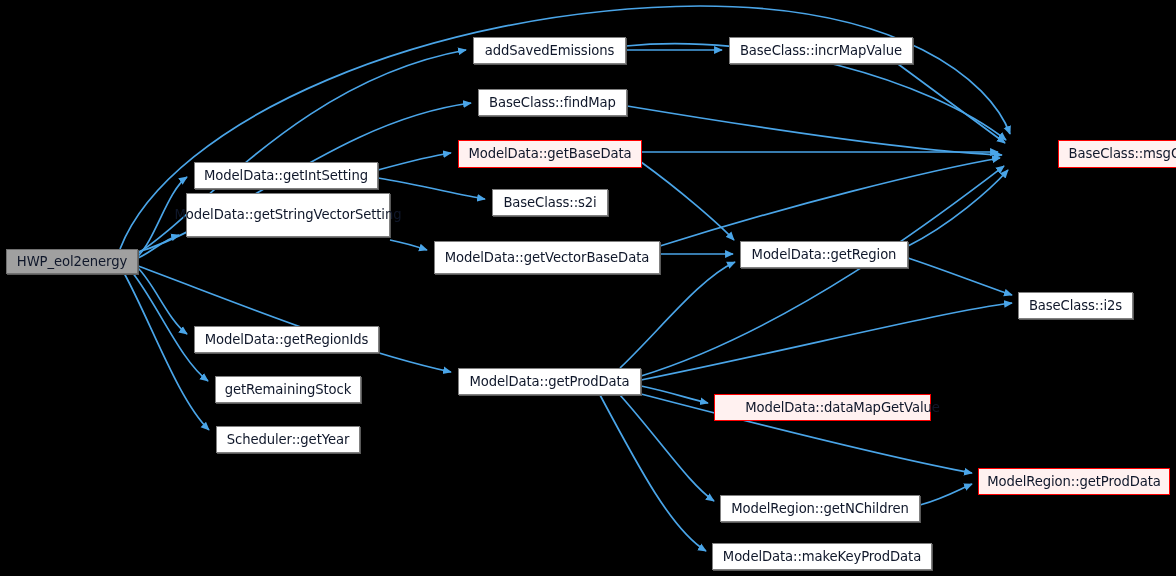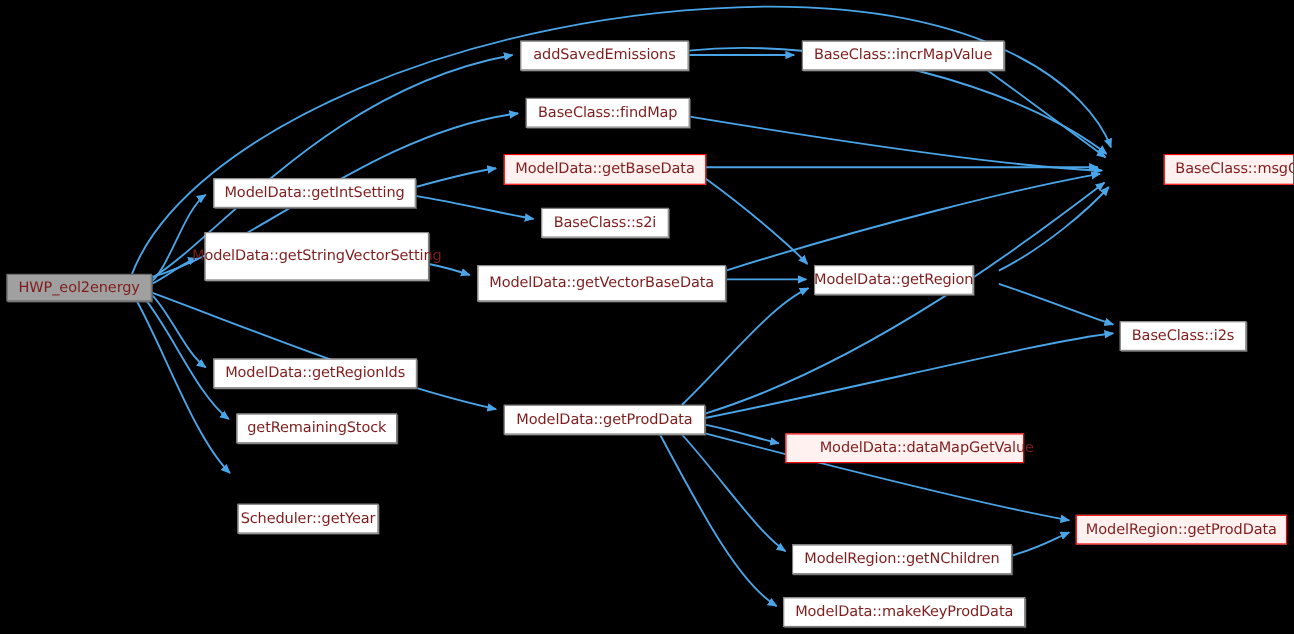--- a/index.html
+++ b/index.html
@@ -24,21 +24,21 @@
   }
   .node {
     position: absolute;
     box-sizing: border-box;
     display: flex;
     align-items: center;
     justify-content: center;
     text-align: center;
     font-size: 13.2px;
     line-height: 1.18;
-    color: #7f1d1d;
+    color: #0f172a;
     background: #ffffff;
     border: 1px solid #808080;
     box-shadow: 1px 1px 0 0 #595959;
     white-space: nowrap;
     z-index: 5;
     letter-spacing: -0.1px;
   }
   .node.root {
     background: #a0a0a0;
     border: 1px solid #707070;
@@ -108,36 +108,36 @@
     </div>
     <div class="node hot" style="left: 458px; top: 140px; width: 184px; height: 28px;">
       <span>ModelData::getBaseData</span>
     </div>
     <div class="node" style="left: 492px; top: 189px; width: 116px; height: 27px;">
       <span>BaseClass::s2i</span>
     </div>
     <div class="node" style="left: 194px; top: 162px; width: 184px; height: 27px;">
       <span>ModelData::getIntSetting</span>
     </div>
-    <div class="node multiline" style="left: 186px; top: 211px; width: 204px; height: 44px;">
+    <div class="node multiline" style="left: 186px; top: 193px; width: 204px; height: 44px;">
       <span>ModelData::getStringVectorSetting</span>
     </div>
     <div class="node" style="left: 434px; top: 241px; width: 226px; height: 33px;">
       <span>ModelData::getVectorBaseData</span>
     </div>
-    <div class="node" style="left: 740px; top: 241px; width: 145px; height: 27px;">
+    <div class="node" style="left: 740px; top: 241px; width: 168px; height: 27px;">
       <span>ModelData::getRegion</span>
     </div>
     <div class="node" style="left: 194px; top: 326px; width: 185px; height: 27px;">
       <span>ModelData::getRegionIds</span>
     </div>
     <div class="node" style="left: 215px; top: 376px; width: 146px; height: 27px;">
       <span>getRemainingStock</span>
     </div>
-    <div class="node" style="left: 216px; top: 426px; width: 128px; height: 27px; margin-top: 32px;">
+    <div class="node" style="left: 216px; top: 426px; width: 144px; height: 27px;">
       <span>Scheduler::getYear</span>
     </div>
     <div class="node" style="left: 458px; top: 368px; width: 183px; height: 27px;">
       <span>ModelData::getProdData</span>
     </div>
     <div class="node" style="left: 729px; top: 37px; width: 184px; height: 27px;">
       <span>BaseClass::incrMapValue</span>
     </div>
     <div class="node hot" style="left: 1058px; top: 140px; width: 147px; height: 28px;">
       <span>BaseClass::msgOut</span>

